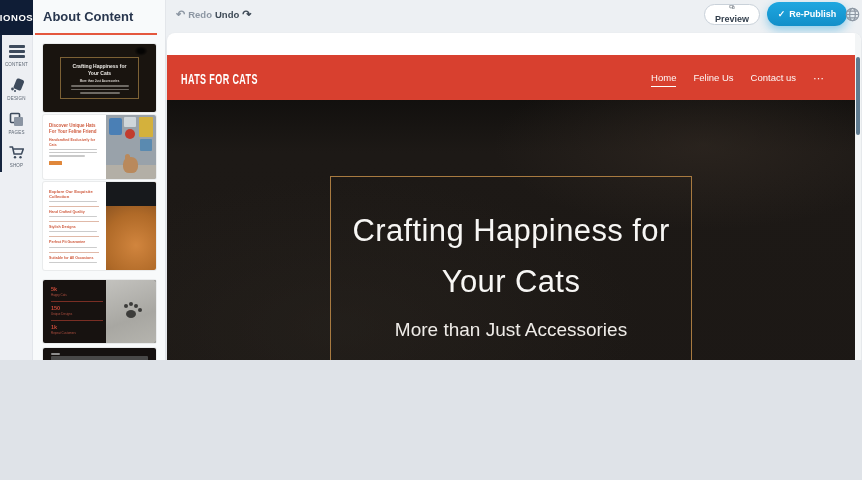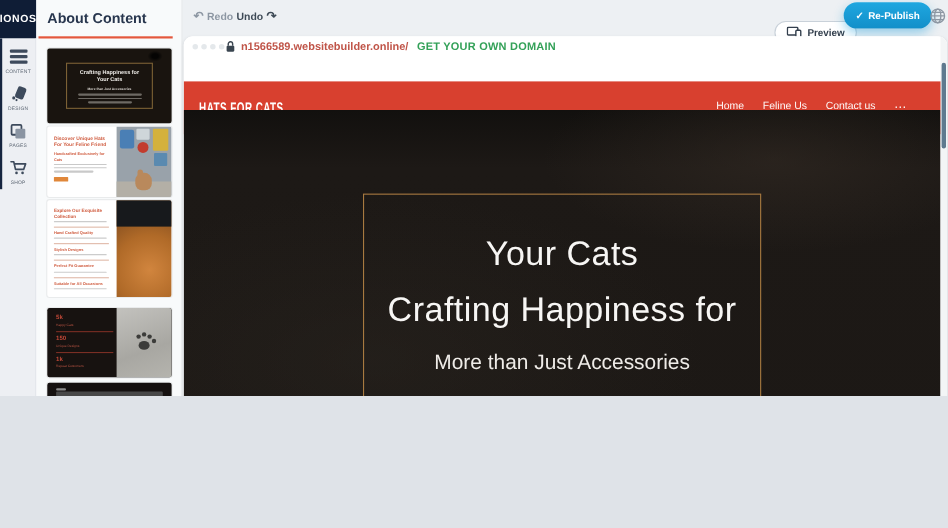--- a/index.html
+++ b/index.html
@@ -91,22 +91,22 @@
   .t6 .brand{width:20px;height:1.6px;background:#c4c4c4;border-radius:1px;}
   .t6 .socials{display:flex;gap:2.5px;margin-top:1px;}
   .t6 .socials div{width:3px;height:3px;background:#dcdcdc;border-radius:.5px;}
 
   
   .toolbar{position:absolute;left:166px;top:0;width:696px;height:30px;}
   .tb-undo{position:absolute;left:10px;top:8px;font-size:9.5px;font-weight:600;color:#8d97a3;cursor:pointer;}
   .tb-undo .g{font-size:11px;margin-right:3px;}
   .tb-redo{position:absolute;left:49px;top:8px;font-size:9.5px;font-weight:700;color:#3e4a56;cursor:pointer;}
   .tb-redo .g{font-size:11px;margin-left:3px;}
-  .btn-preview{position:absolute;left:538px;top:19px;height:21px;padding:0 10px;display:flex;align-items:center;gap:5px;
-               background:#fff;border:1px solid #c9d1d9;border-radius:11px;font-size:9px;font-weight:700;color:#333f4d;cursor:pointer;}
+  .btn-preview{position:absolute;left:538px;top:4px;height:21px;padding:0 10px;display:flex;align-items:center;gap:5px;
+               background:#fff;border:1px solid #c9d1d9;border-radius:11px;font-size:9px;font-weight:700;color:#333f4d;cursor:pointer;flex-direction:column;}
   .btn-pub{position:absolute;left:601px;top:2px;height:24px;width:80px;display:flex;align-items:center;justify-content:center;gap:4px;
            background:linear-gradient(180deg,#1fa7e0,#128fc9);border-radius:13px;font-size:9px;font-weight:700;color:#fff;
            box-shadow:0 4px 10px rgba(30,160,220,.45);cursor:pointer;}
   .globe{position:absolute;left:679px;top:7px;cursor:pointer;}
 
   
   .bwin{position:absolute;left:167px;top:33px;width:694px;height:444px;background:#fff;border-radius:8px 8px 0 0;overflow:hidden;
         box-shadow:0 1px 3px rgba(0,0,0,.08);}
   .chrome{position:relative;height:19px;background:#fff;}
   .cdots{position:absolute;left:8px;top:7px;display:flex;gap:3px;}
@@ -326,50 +326,36 @@
           <g fill="none" stroke="#8d97a3" stroke-width="1.2">
             <circle cx="7.5" cy="7.5" r="6.2"></circle>
             <ellipse cx="7.5" cy="7.5" rx="2.8" ry="6.2"></ellipse>
             <path d="M1.5 7.5h12M2.3 4.2h10.4M2.3 10.8h10.4"></path>
           </g>
         </svg>
     </div>
   </div>
 
   <div class="bwin">
-    <div class="chrome">
-      <div class="cdots">
-          <div></div>
-          <div></div>
-          <div></div>
-          <div></div>
-        </div>
-      <svg class="lock" width="9" height="11" viewBox="0 0 9 11">
-          <rect x="1" y="4.5" width="7" height="5.5" rx="1" fill="#3a4550"></rect>
-          <path d="M2.5 4.5V3a2 2 0 014 0v1.5" fill="none" stroke="#3a4550" stroke-width="1.3"></path>
-        </svg>
-      <span class="url">n1566589.websitebuilder.online/</span>
-      <span class="cta">GET YOUR OWN DOMAIN</span>
-    </div>
 
     <div class="shead">
       <span class="slogo">HATS FOR CATS</span>
       <div class="snav">
         <span class="a active">Home</span>
         <span class="a">Feline Us</span>
         <span class="a">Contact us</span>
         <span class="more">⋯</span>
       </div>
     </div>
 
     <div class="hero">
       <div class="hero-box">
         <div class="h-title">
+          <span style="display:block">Crafting Happiness for</span>
           <span style="display:block">Your Cats</span>
-          <span style="display:block">Crafting Happiness for</span>
         </div>
         <div class="h-sub">More than Just Accessories</div>
       </div>
     </div>
 
     <div class="vscroll">
       <div class="vthumb"></div>
     </div>
   </div>
 

